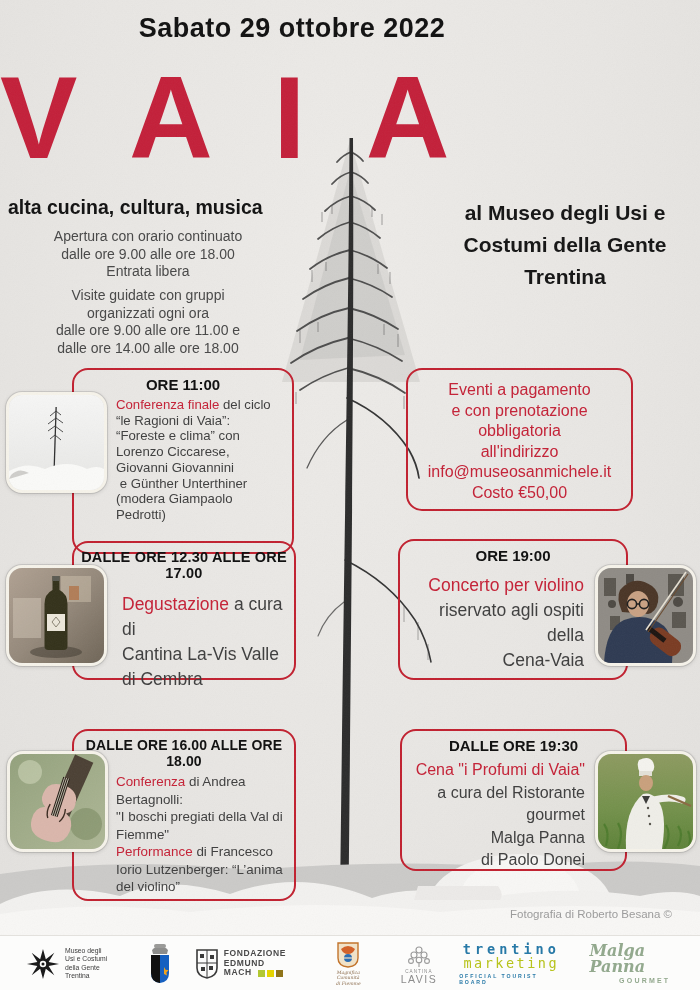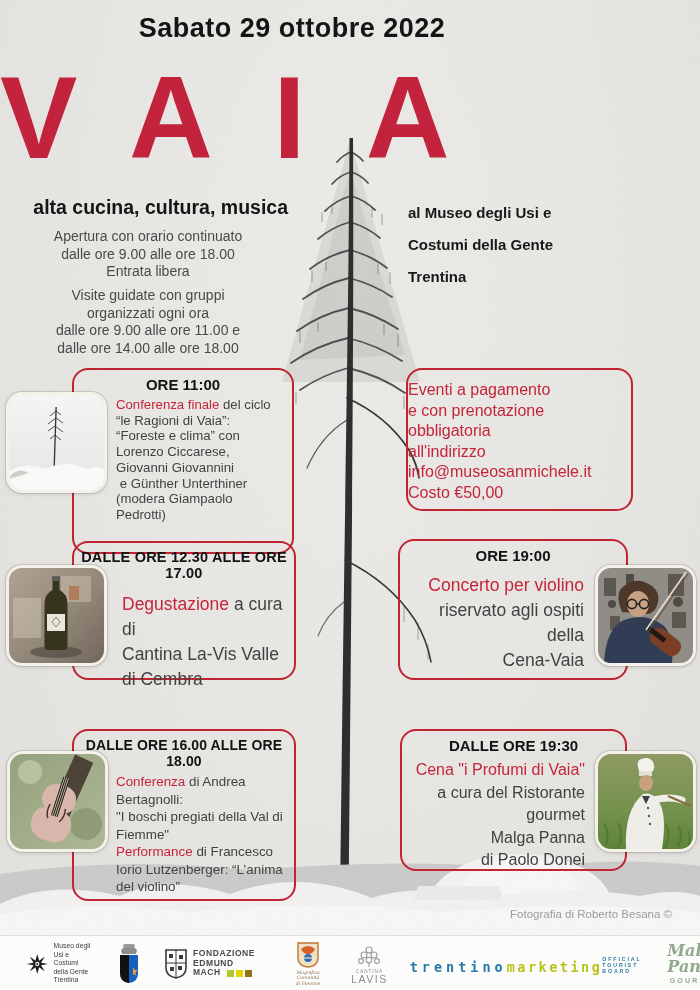--- a/index.html
+++ b/index.html
@@ -7,34 +7,34 @@
     position:relative;width:700px;height:990px;overflow:hidden;
     font-family:"Liberation Sans",sans-serif;
     background:radial-gradient(ellipse at 50% 28%, #edebe8 0%, #e8e6e3 55%, #e2e0dd 100%);
   }
   .abs{position:absolute;}
   svg{display:block;}
   
   .date-title{left:0;top:13px;width:584px;text-align:center;font-size:27px;font-weight:700;color:#101010;letter-spacing:.5px;}
   .main-title{left:0;top:60px;width:700px;font-size:116px;line-height:1;font-weight:700;color:#c31f39;letter-spacing:.52em;}
   
-  .tagline{left:8px;top:196px;width:280px;text-align:right;font-size:19.5px;font-weight:700;color:#111;}
+  .tagline{left:8px;top:196px;width:280px;text-align:left;font-size:19.5px;font-weight:700;color:#111;}
   .para{left:8px;width:280px;text-align:center;font-size:14px;line-height:17.5px;color:#474747;}
   .para.p1{top:228px;}
   .para.p2{top:287px;text-align:center;}
-  .location{left:408px;top:197px;width:242px;font-size:15px;font-weight:700;color:#141414;line-height:32px;}
+  .location{left:444px;top:197px;width:242px;text-align:center;font-size:21px;font-weight:700;color:#141414;line-height:32px;}
   
   .card{position:absolute;border:2px solid #c1202f;border-radius:16px;box-sizing:border-box;}
   .card .time{text-align:center;font-weight:700;color:#0e0e0e;margin-top:6px;}
   .line{white-space:pre-wrap;}
   .red{color:#c52136;}
   .body-dark{color:#3e3e3e;}
   #card-conf .time{font-size:15px;}
   #card-conf .card-body{margin:4px 8px 0 42px;font-size:13.2px;line-height:15.7px;}
-  #card-pay .card-body{margin-top:10px;color:#c42136;font-size:16px;line-height:20.5px;}
+  #card-pay .card-body{margin-top:10px;text-align:center;color:#c42136;font-size:16px;line-height:20.5px;}
   #card-deg .time{font-size:14.5px;letter-spacing:.2px;}
   #card-deg .card-body{margin:11px 4px 0 48px;font-size:17.5px;line-height:25px;}
   #card-vio .time{font-size:15px;}
   #card-vio .card-body{margin-top:9px;padding-right:42px;text-align:right;font-size:17.5px;line-height:25px;}
   #card-bos .time{font-size:14px;letter-spacing:.1px;}
   #card-bos .card-body{margin:4px 6px 0 42px;font-size:13.4px;line-height:17.5px;}
   #card-cena .time{font-size:15px;}
   #card-cena .card-body{margin-top:5px;padding-right:40px;text-align:right;font-size:16px;line-height:22.5px;}
   
   .photo{position:absolute;width:95px;height:95px;border-radius:16px;border:3px solid #f6f3ea;
@@ -45,23 +45,23 @@
   .footer{position:absolute;left:0;top:935px;width:700px;height:55px;background:#fcfcfb;border-top:1px solid #e3e1dd;display:flex;align-items:center;}
   .logo{display:flex;align-items:center;}
   .museo-text{margin-left:5px;font-size:6.8px;line-height:8.5px;color:#3c3c3c;}
   .fem-text{margin-left:5px;font-size:8.5px;font-weight:700;letter-spacing:.6px;color:#4a4a4a;line-height:9.5px;}
   .fem-sq{display:inline-block;width:7px;height:7px;margin-left:2px;vertical-align:middle;}
   .fiemme{flex-direction:column;}
   .fiemme-text{font-family:"DejaVu Serif",serif;font-style:italic;font-size:4.6px;color:#8a6a4a;text-align:center;line-height:5.5px;margin-top:1px;}
   .cantina{flex-direction:column;justify-content:center;}
   .cantina-t1{font-size:4.6px;letter-spacing:1px;color:#8c8c8c;margin-top:1px;}
   .cantina-t2{font-size:10.5px;letter-spacing:1.5px;color:#8c8c8c;line-height:10px;}
-  .trentino{flex-direction:row;align-items:flex-end;}
+  .trentino{flex-direction:column;align-items:center;}
   .trentino-t1{font-family:"DejaVu Sans Mono",monospace;font-weight:700;font-size:13.5px;letter-spacing:4px;color:#2779a7;line-height:13px;}
-  .trentino-t2{font-family:"DejaVu Sans Mono",monospace;font-weight:700;font-size:13.5px;letter-spacing:2.5px;color:#b7c31c;line-height:14px;}
+  .trentino-t2{font-family:"DejaVu Sans Mono",monospace;font-weight:400;font-size:13.5px;letter-spacing:2.5px;color:#b7c31c;line-height:14px;}
   .trentino-t3{font-size:5.2px;font-weight:700;letter-spacing:1.9px;color:#2779a7;margin-top:3px;}
   .malga{flex-direction:column;}
   .malga-t1{font-family:"DejaVu Serif",serif;font-style:italic;font-weight:700;font-size:16px;color:#93a98e;line-height:16px;}
   .malga-t2{font-size:7px;font-weight:700;letter-spacing:2.2px;color:#93a98e;margin-top:2px;}
 </style>
 </head>
 <body>
 
 <div class="poster">
 

